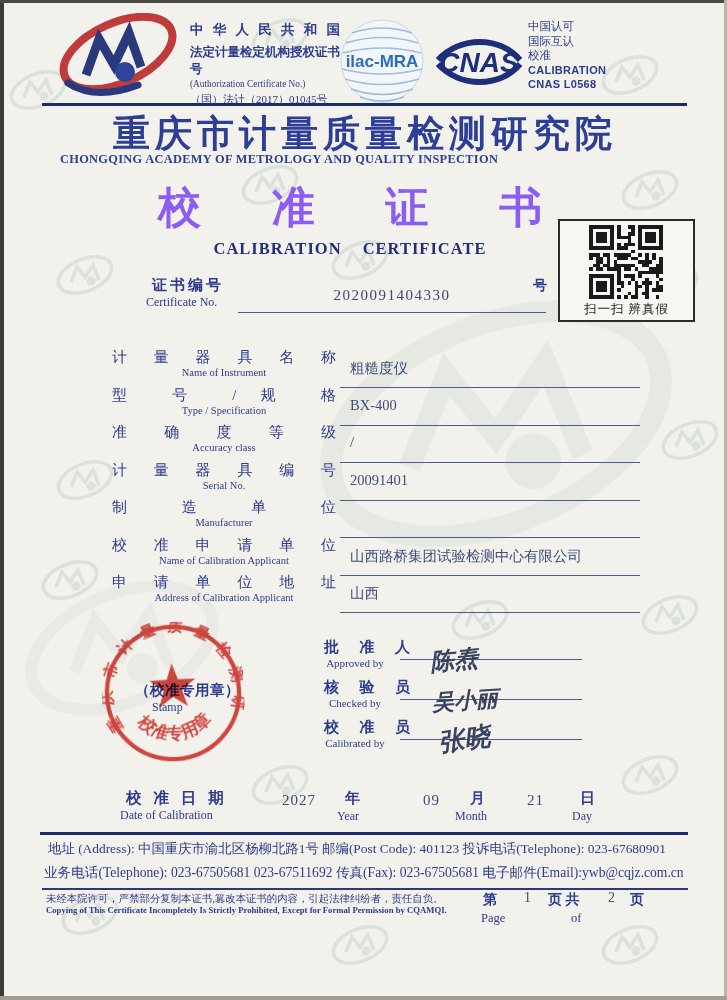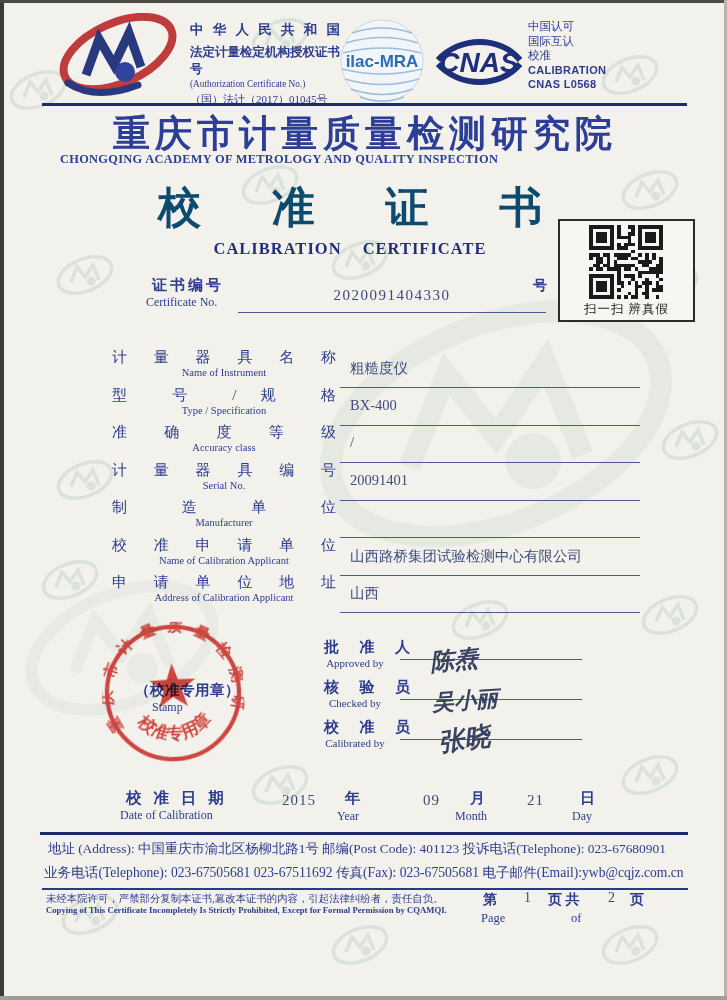--- a/index.html
+++ b/index.html
@@ -16,21 +16,21 @@
   .auth .l1{display:block;font-size:13.5px;font-weight:bold;text-align:justify;text-align-last:justify;}
   .auth .l2{display:block;font-size:12.5px;font-weight:bold;margin-top:5px;text-align:justify;text-align-last:justify;}
   .auth .l3{display:block;font-size:9.3px;margin-top:1px;white-space:nowrap;}
   .auth .l4{display:block;font-size:11px;margin-top:3px;white-space:nowrap;}
   .accred{left:528px;top:19px;width:150px;font-size:11.5px;line-height:14.5px;}
   .accred .b{font-weight:bold;font-family:"Liberation Sans",sans-serif;font-size:11px;letter-spacing:.3px;}
   .hrule{left:42px;top:103px;width:645px;height:3px;background:#1d2a6b;}
   
   .title-cn{left:60px;top:109px;width:610px;text-align:center;font-size:37px;font-weight:bold;color:#2d3e97;letter-spacing:5px;}
   .title-en{left:60px;top:152px;width:610px;font-size:12.4px;font-weight:bold;color:#2d3e97;letter-spacing:.3px;}
-  .cert-cn{left:60px;top:179px;width:580px;text-align:center;font-size:43px;font-weight:600;color:#0c4a6e;letter-spacing:30px;text-indent:30px;}
+  .cert-cn{left:60px;top:179px;width:580px;text-align:center;font-size:43px;font-weight:600;color:#8b5cf6;letter-spacing:30px;text-indent:30px;}
   .cert-en{left:60px;top:239px;width:580px;text-align:center;font-size:16.5px;font-weight:bold;color:#232f7d;letter-spacing:1px;word-spacing:16px;}
   
   .qr-box{left:558px;top:219px;width:133px;height:99px;border:2px solid #2b2b2b;background:#f7f6f2;}
   .qr-box svg{position:absolute;left:29px;top:4px;}
   .qr-cap{position:absolute;left:0;bottom:2px;width:100%;text-align:center;font-size:12.5px;color:#1e1e1e;letter-spacing:1px;}
   .side-char{left:533px;top:277px;font-size:14px;font-weight:bold;}
   
   .cno-cn{left:152px;top:276px;font-size:15px;font-weight:bold;letter-spacing:3px;}
   .cno-en{left:146px;top:295px;font-size:12px;}
   .cno-line{left:238px;top:312px;width:308px;border-bottom:1.6px solid #4d5a90;}
@@ -381,21 +381,21 @@
   <span class="sline" style="top:699px"></span>
   <span class="sig" style="left:432px;top:686px;font-size:22px;transform:rotate(-4deg)">吴小丽</span>
 
   <span class="scn" style="top:718px">校 准 员</span>
   <span class="sen" style="top:737px">Calibrated by</span>
   <span class="sline" style="top:739px"></span>
   <span class="sig" style="left:438px;top:722px;font-size:26px;transform:rotate(-8deg)">张晓</span>
 
   <div class="abs date-cn">校 准 日 期</div>
   <div class="abs date-en">Date of Calibration</div>
-  <span class="dval" style="left:282px">2015</span>
+  <span class="dval" style="left:282px">2027</span>
   <span class="dunit" style="left:345px">年</span>
   <span class="duen" style="left:337px">Year</span>
   <span class="dval" style="left:423px">09</span>
   <span class="dunit" style="left:470px">月</span>
   <span class="duen" style="left:455px">Month</span>
   <span class="dval" style="left:527px">21</span>
   <span class="dunit" style="left:580px">日</span>
   <span class="duen" style="left:572px">Day</span>
 
   <div class="abs frule"></div>

